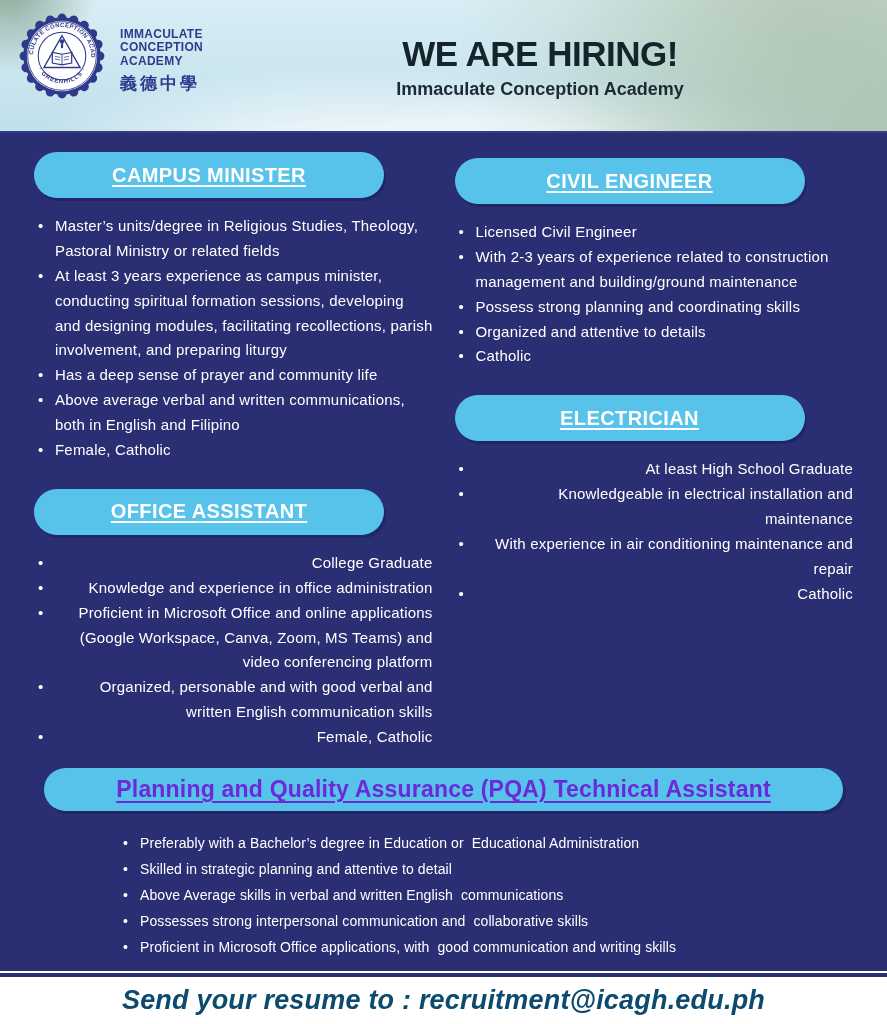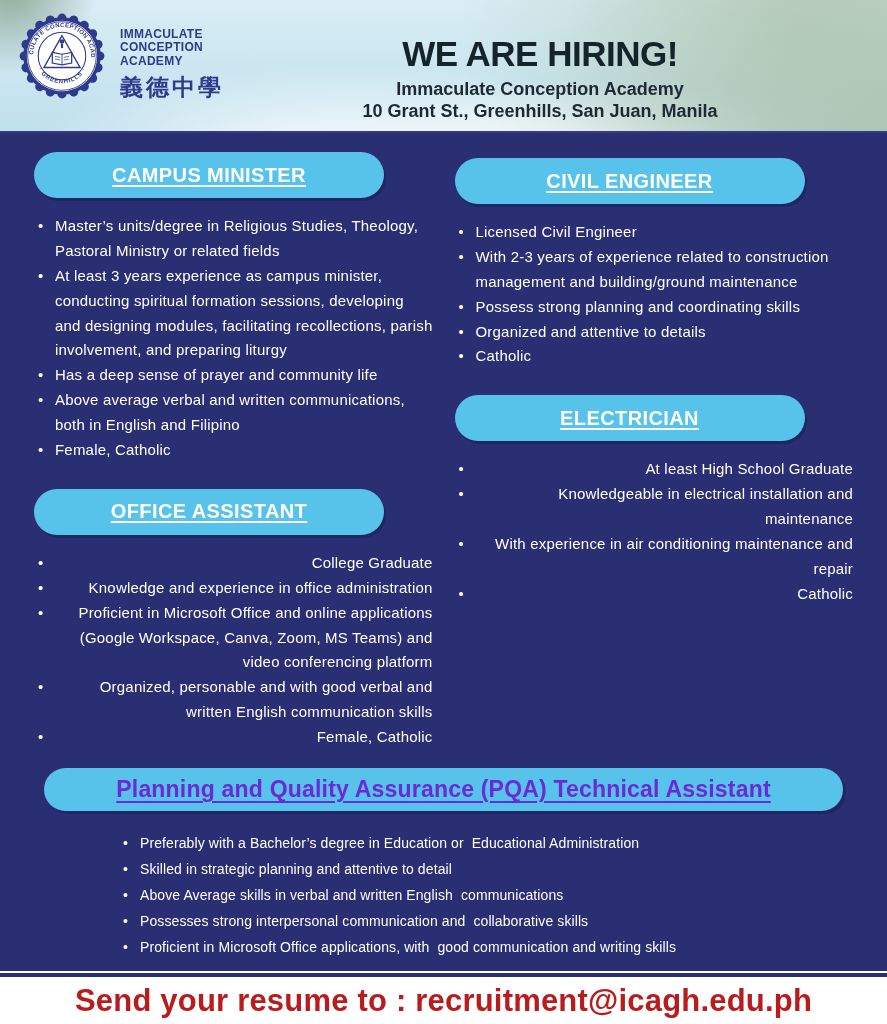--- a/index.html
+++ b/index.html
@@ -23,21 +23,21 @@
       radial-gradient(circle at 101% 85%, rgba(158,182,148,0.5), rgba(158,182,148,0) 38%),
       radial-gradient(ellipse 52% 95% at 40% 118%, rgba(255,255,255,0.95), rgba(255,255,255,0) 72%),
       radial-gradient(ellipse 38% 75% at 66% 112%, rgba(255,255,255,0.8), rgba(255,255,255,0) 70%),
       linear-gradient(180deg, #D9EDF5 0%, #CBE6F0 55%, #C0E0ED 100%);
     border-bottom:2px solid #363B84;
   }
   .logo-group { position:absolute; left:18px; top:12px; display:flex; align-items:flex-start; }
   .seal { width:88px; height:88px; flex:0 0 88px; }
   .logo-text { margin-left:14px; margin-top:16px; color:#2E3A8C; }
   .logo-name { font-size:12px; font-weight:bold; line-height:1.12; letter-spacing:0.3px; }
-  .logo-cn { font-size:23px; font-weight:bold; margin-top:4px; letter-spacing:3px;
+  .logo-cn { font-size:17px; font-weight:bold; margin-top:4px; letter-spacing:3px;
              font-family:"DejaVu Sans", sans-serif; }
   .title-group { position:absolute; left:305px; top:34px; width:470px; text-align:center; }
   .headline { font-size:35px; font-weight:800; color:#15232B; letter-spacing:-0.5px; }
   .org-line { font-size:18px; font-weight:bold; color:#1E2933; margin-top:5px; line-height:1.2; }
   .addr-line { font-size:18px; font-weight:bold; color:#1E2933; line-height:1.2; }
 
   
   .body {
     flex:1 1 auto;
     background:#2A2E72;
@@ -91,21 +91,21 @@
 
   
   .footer {
     flex:0 0 51px; height:51px;
     background:#FFFFFF;
     border-top:4px solid #2A2E72;
     box-shadow:0 -2px 0 0 #FFFFFF;
     display:flex; align-items:center; justify-content:center;
   }
   .footer-text {
-    font-size:31px; font-weight:800; color:#b91c1c; letter-spacing:0.2px;
+    font-size:27px; font-weight:800; color:#0c4a6e; letter-spacing:0.2px;font-style:italic;
   }
 </style>
 </head>
 <body>
 
 <div class="poster">
 
   <div class="header">
     <div class="logo-group">
       <svg class="seal" viewBox="0 0 100 100">
@@ -165,21 +165,20 @@
           <div>IMMACULATE</div>
           <div>CONCEPTION</div>
           <div>ACADEMY</div>
         </div>
         <div class="logo-cn">義德中學</div>
       </div>
     </div>
     <div class="title-group">
       <div class="headline">WE ARE HIRING!</div>
       <div class="org-line">Immaculate Conception Academy</div>
-      <div class="addr-line">10 Grant St., Greenhills, San Juan, Manila</div>
     </div>
   </div>
 
   <div class="body">
     <div class="columns">
 
       <div class="col col-left">
         <div class="job-section">
           <div class="pill">
             <h2>CAMPUS MINISTER</h2>

